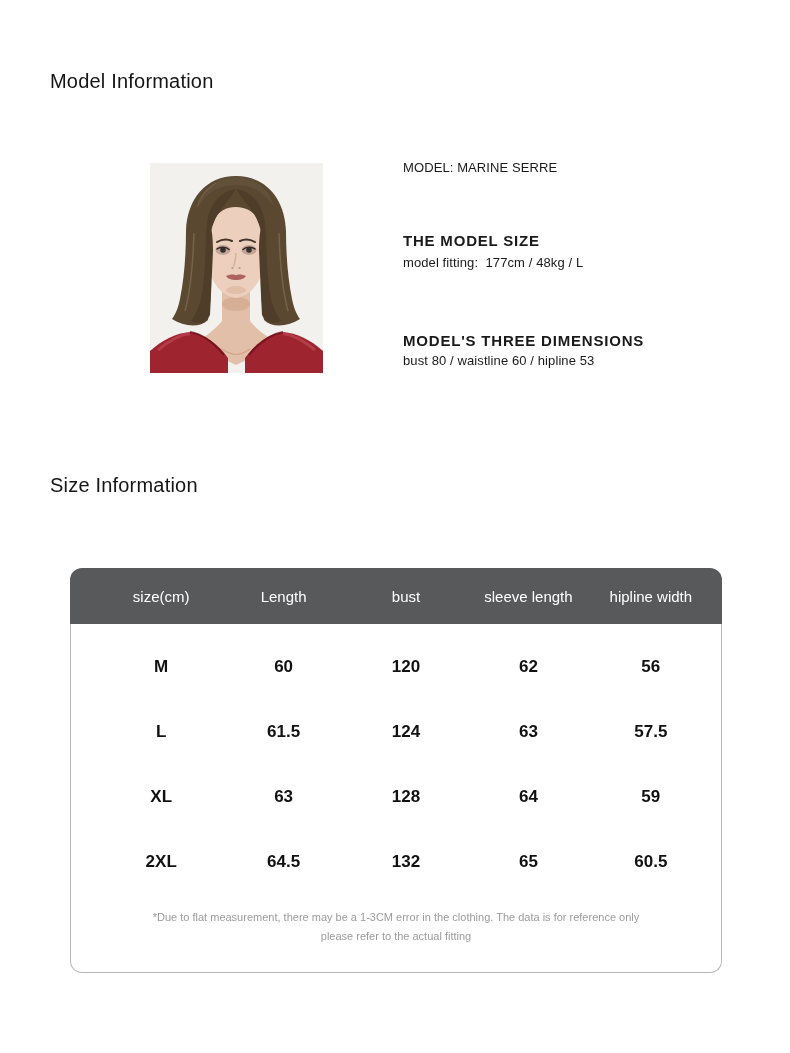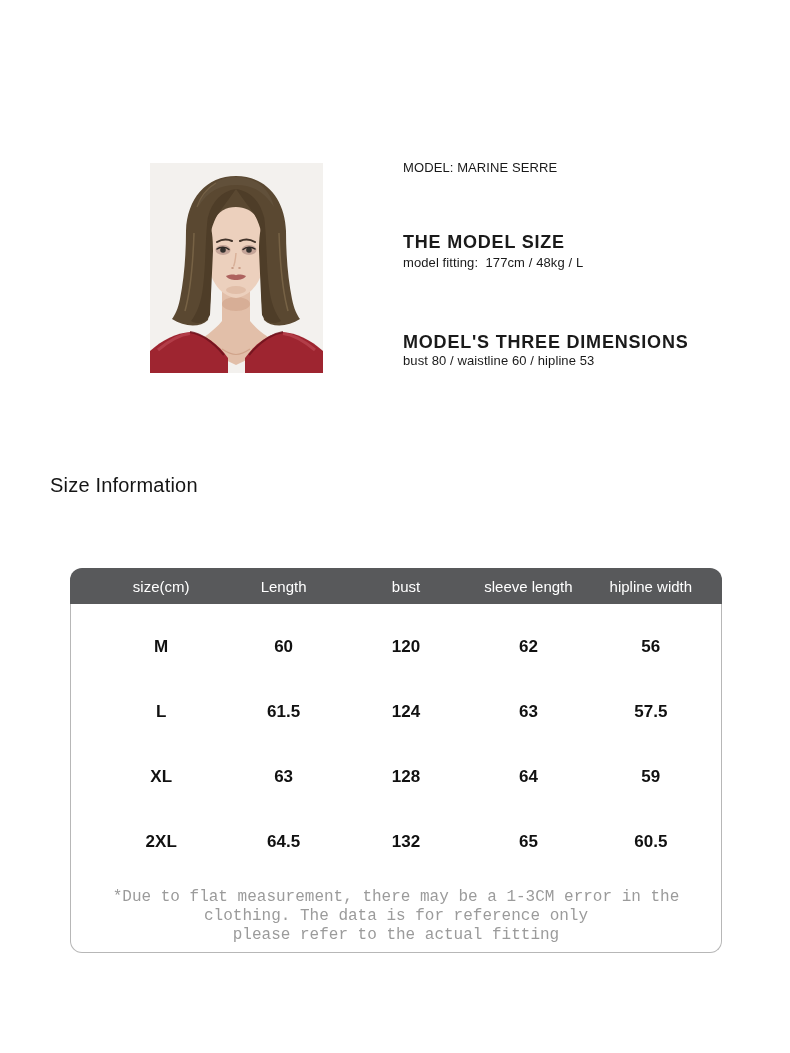--- a/index.html
+++ b/index.html
@@ -38,38 +38,38 @@
     left: 403px;
     top: 160px;
     width: 360px;
   }
   .model-line {
     position: absolute;
     left: 0;
     white-space: pre-wrap;
   }
   .model-name   { top: 0;    font-size: 18px; letter-spacing: 0.3px; }
-  .info-label   { font-size: 18px; font-weight: 700; letter-spacing: 0.8px; }
+  .info-label   { font-size: 15px; font-weight: 700; letter-spacing: 0.8px; }
   .info-value   { font-size: 13px; letter-spacing: 0.1px; }
   #label-size   { top: 72px;  }
   #value-size   { top: 95px;  }
   #label-dims   { top: 172px; }
   #value-dims   { top: 193px; }
 
   .size-table {
     position: absolute;
     left: 70px;
     top: 568px;
     width: 652px;
     box-sizing: border-box;
   }
   .table-header {
     display: flex;
     align-items: center;
-    height: 36px;
+    height: 56px;
     background: #58595b;
     border-radius: 12px 12px 0 0;
     color: #ffffff;
     font-size: 15px;
     padding: 0 10px 0 30px;
     box-sizing: border-box;
   }
   .table-header .col, .table-row .col {
     flex: 1;
     text-align: center;
@@ -89,31 +89,31 @@
     align-items: center;
     height: 65px;
     font-size: 17px;
     font-weight: 700;
     color: #111111;
   }
   .table-note {
     margin: 14px -9px 0 -29px;
     padding: 0 20px;
     text-align: center;
-    font-size: 16px;
+    font-size: 11px;
     line-height: 19px;
     color: #9b9b9b;
-    font-family: Liberation Mono, monospace;
   }
 </style>
 </head>
 <body>
 
 <div class="page">
 
+  <div id="model-title" class="section-title">Model Information</div>
 
   <div class="photo-frame">
     <svg width="173" height="210" viewBox="0 0 173 210" xmlns="http://www.w3.org/2000/svg">
       <rect width="173" height="210" fill="#f3f1ee"></rect>
 
       <path d="M72,118 L72,158 C64,168 52,176 42,181 L86,202 L130,181 C120,176 108,168 100,158 L100,118 Z" fill="#e2bfa9"></path>
       <ellipse cx="86" cy="141" rx="14" ry="7" fill="#c99a7e" opacity="0.45"></ellipse>
       <path d="M72,186 C78,190 82,191.5 86,191.5 C90,191.5 94,190 100,186" stroke="#c49177" stroke-width="1.2" fill="none" opacity="0.6"></path>
 
       <path d="M-2,212 L-2,190 C10,178 26,170 40,169 C55,171 68,181 78,195 L78,212 Z" fill="#9e2530"></path>

